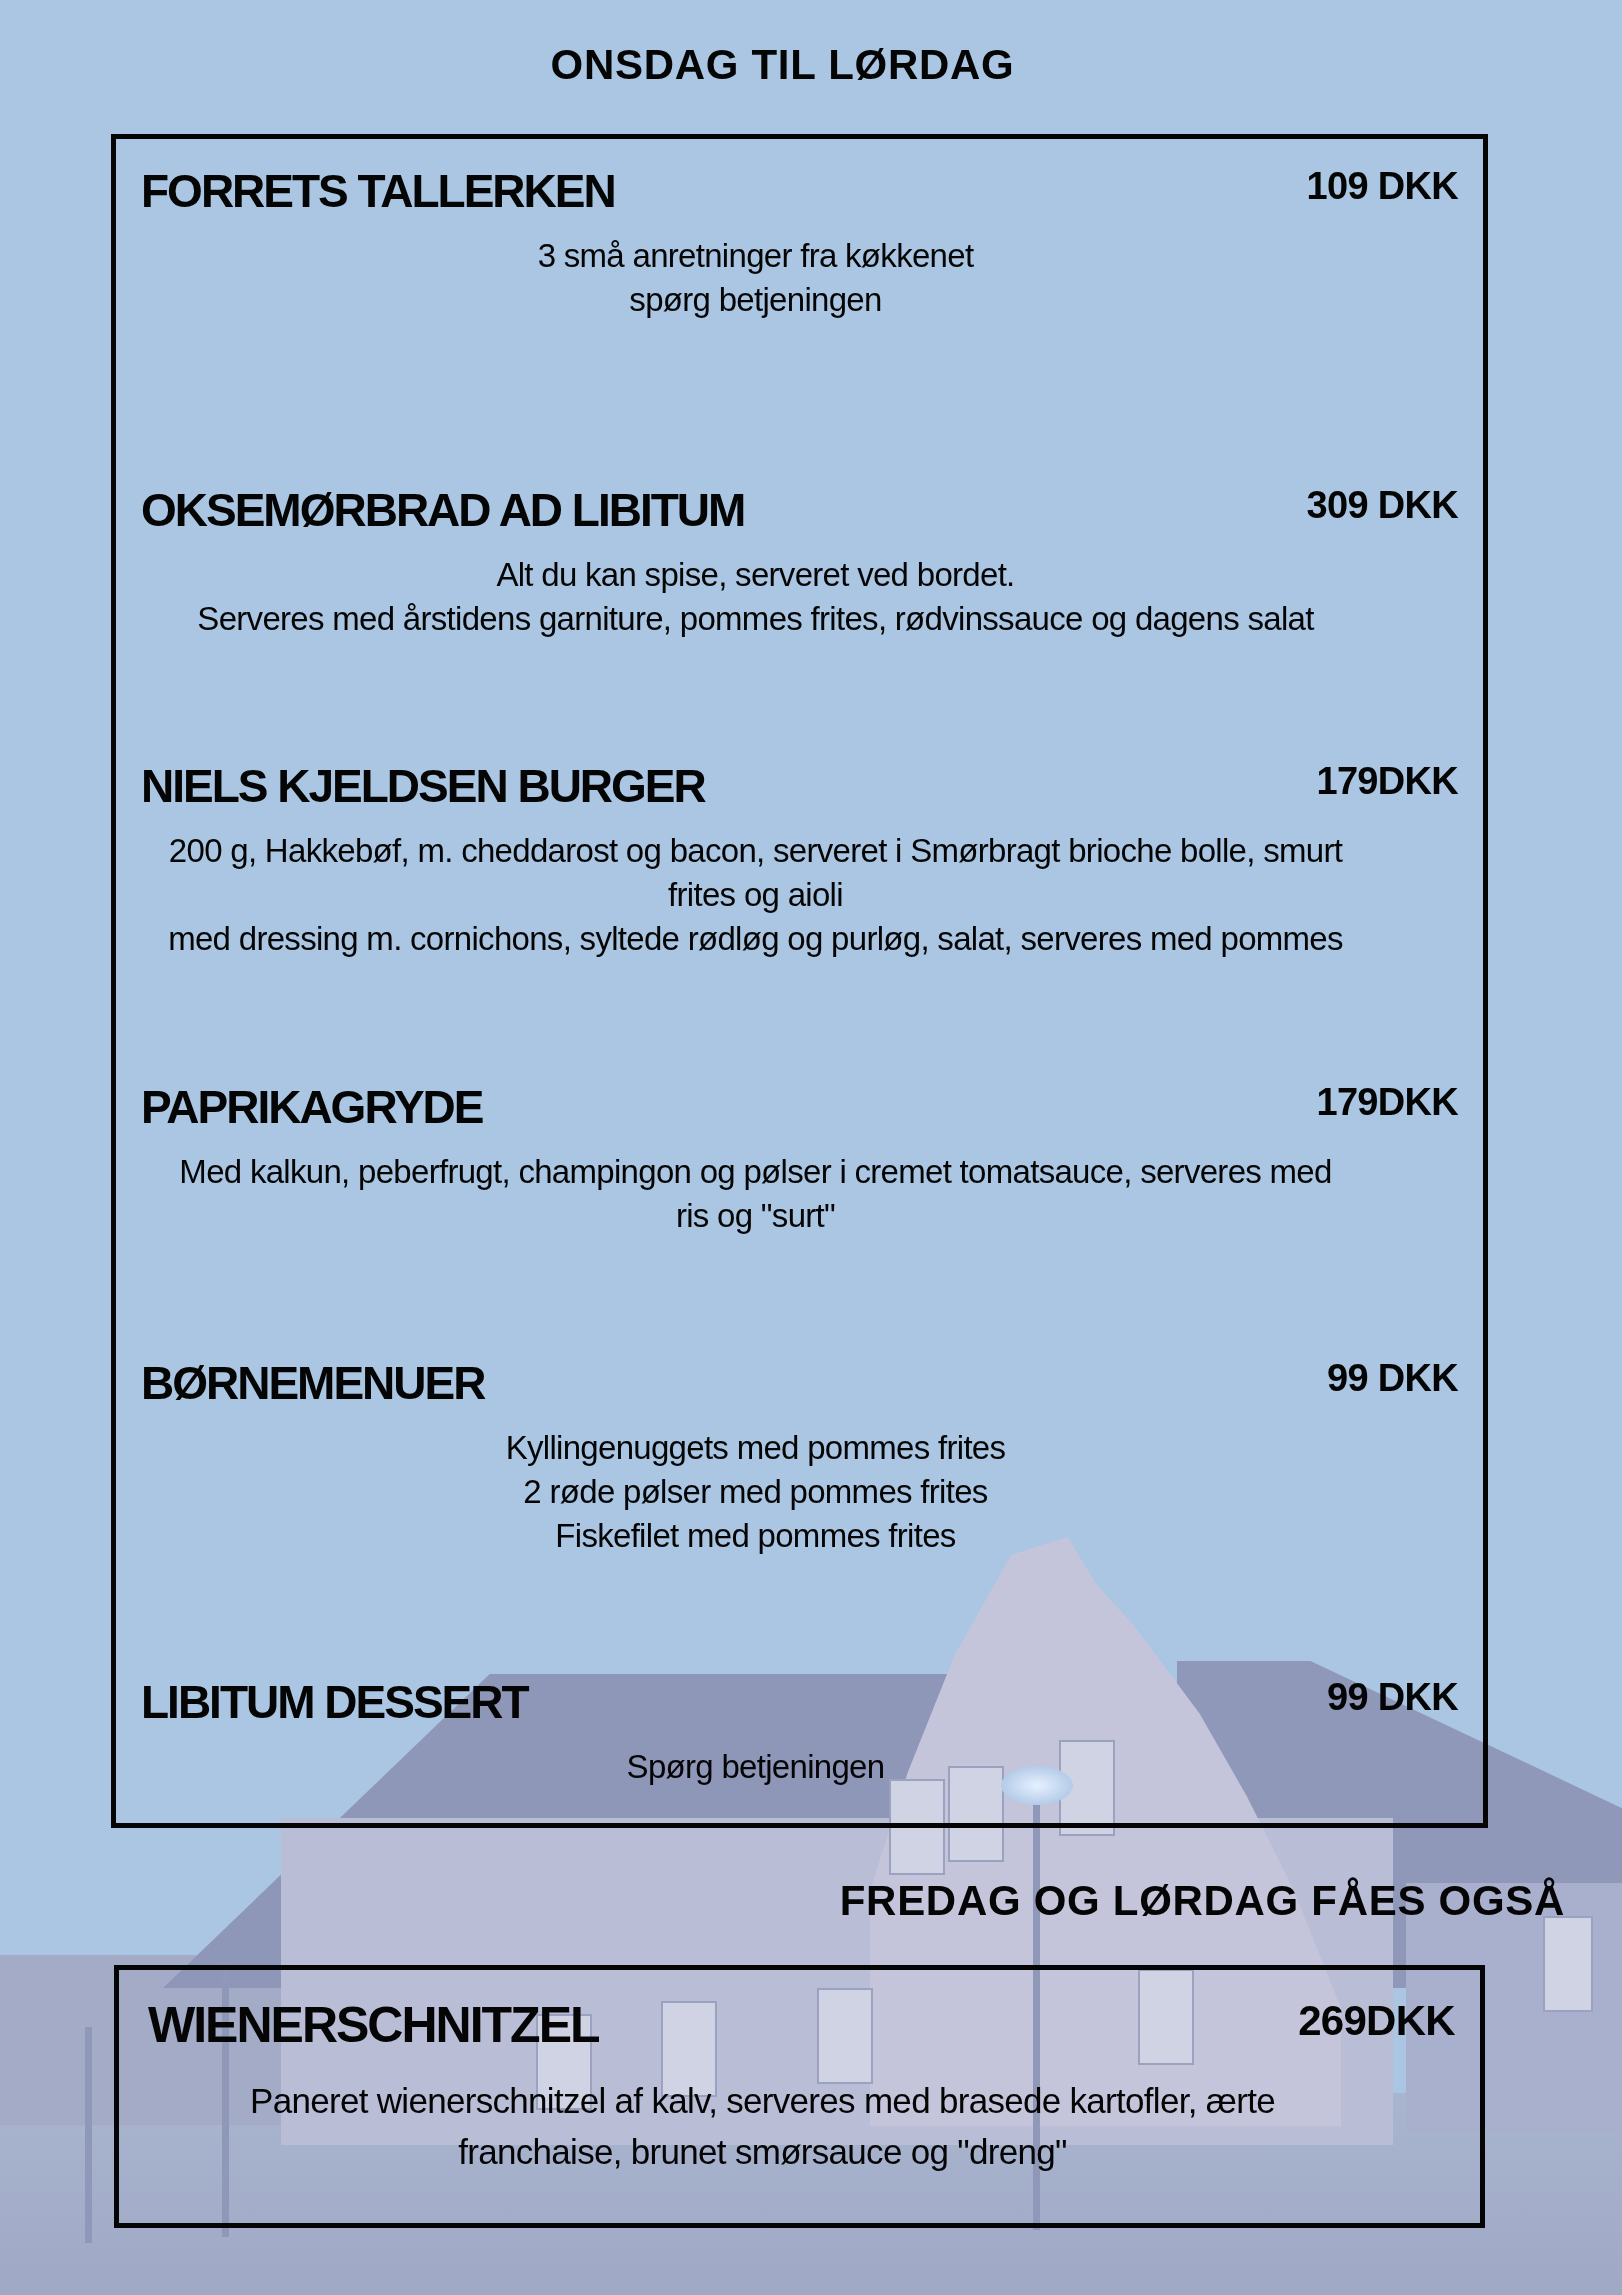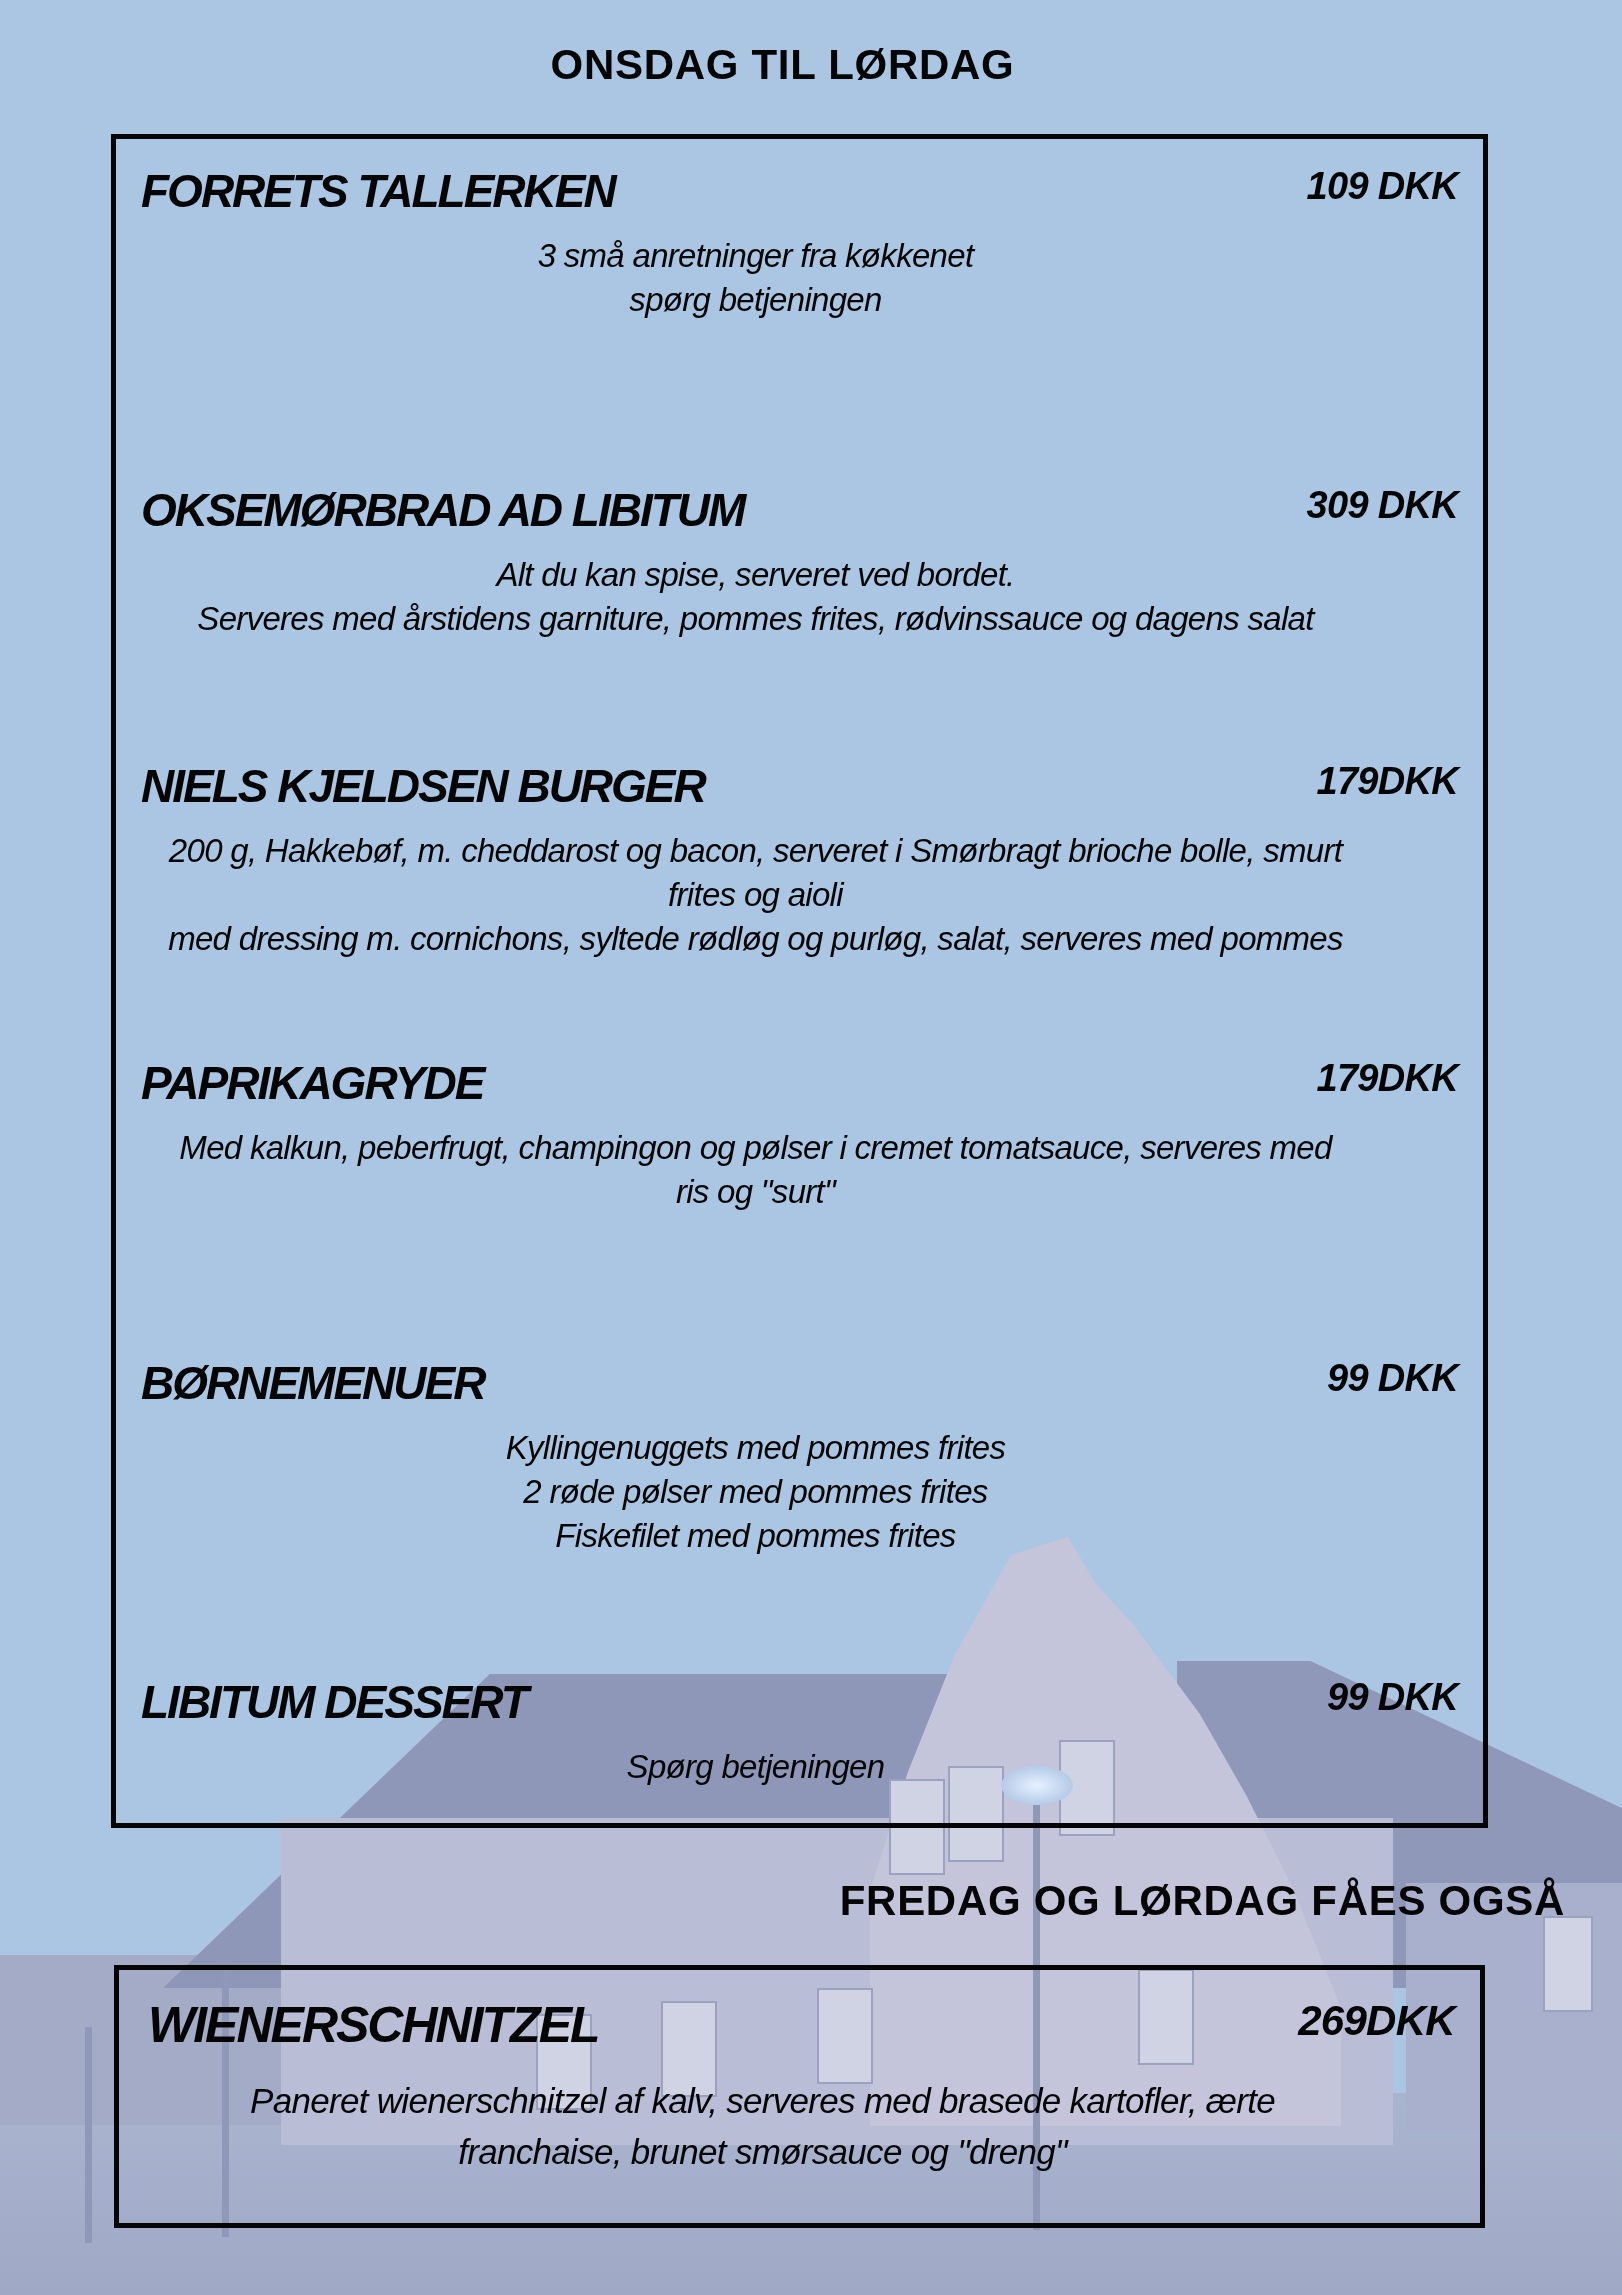--- a/index.html
+++ b/index.html
@@ -57,21 +57,21 @@
   }
   .heading.top { top: 41px; }
   .heading.mid { top: 1877px; text-align: right; }
 
   .menu-box {
     position: absolute; border: 5.2px solid #050505; box-sizing: border-box;
   }
   .menu-box.main { left: 111px; top: 134px; width: 1377px; height: 1694px; }
   .menu-box.extra { left: 114px; top: 1965px; width: 1371px; height: 263px; }
 
-  .item { position: absolute; left: 25px; right: 25px; font-style: italic; }
+  .item { position: absolute; left: 25px; right: 25px; }
   .item .row { position: relative; height: 52px; }
   .item .name {
     position: absolute; left: 0; top: 0;
     font-weight: bold; font-size: 46px; letter-spacing: -2px; line-height: 52px;
   }
   .item .price {
     position: absolute; right: 0; top: -5.2px;
     font-weight: bold; font-size: 38px; letter-spacing: -0.7px; line-height: 52px;
   }
   .item .desc {
@@ -139,21 +139,21 @@
       <span class="name">NIELS KJELDSEN BURGER</span>
       <span class="price">179DKK</span>
     </div>
     <div class="desc">
       <div>200 g, Hakkebøf, m. cheddarost og bacon, serveret i Smørbragt brioche bolle, smurt</div>
       <div>frites og aioli</div>
       <div>med dressing m. cornichons, syltede rødløg og purløg, salat, serveres med pommes</div>
     </div>
   </div>
 
-  <div class="item" style="top:918px;">
+  <div class="item" style="top:942px;">
     <div class="row">
       <span class="name">PAPRIKAGRYDE</span>
       <span class="price">179DKK</span>
     </div>
     <div class="desc">
       <div>Med kalkun, peberfrugt, champingon og pølser i cremet tomatsauce, serveres med</div>
       <div>ris og "surt"</div>
     </div>
   </div>
 

